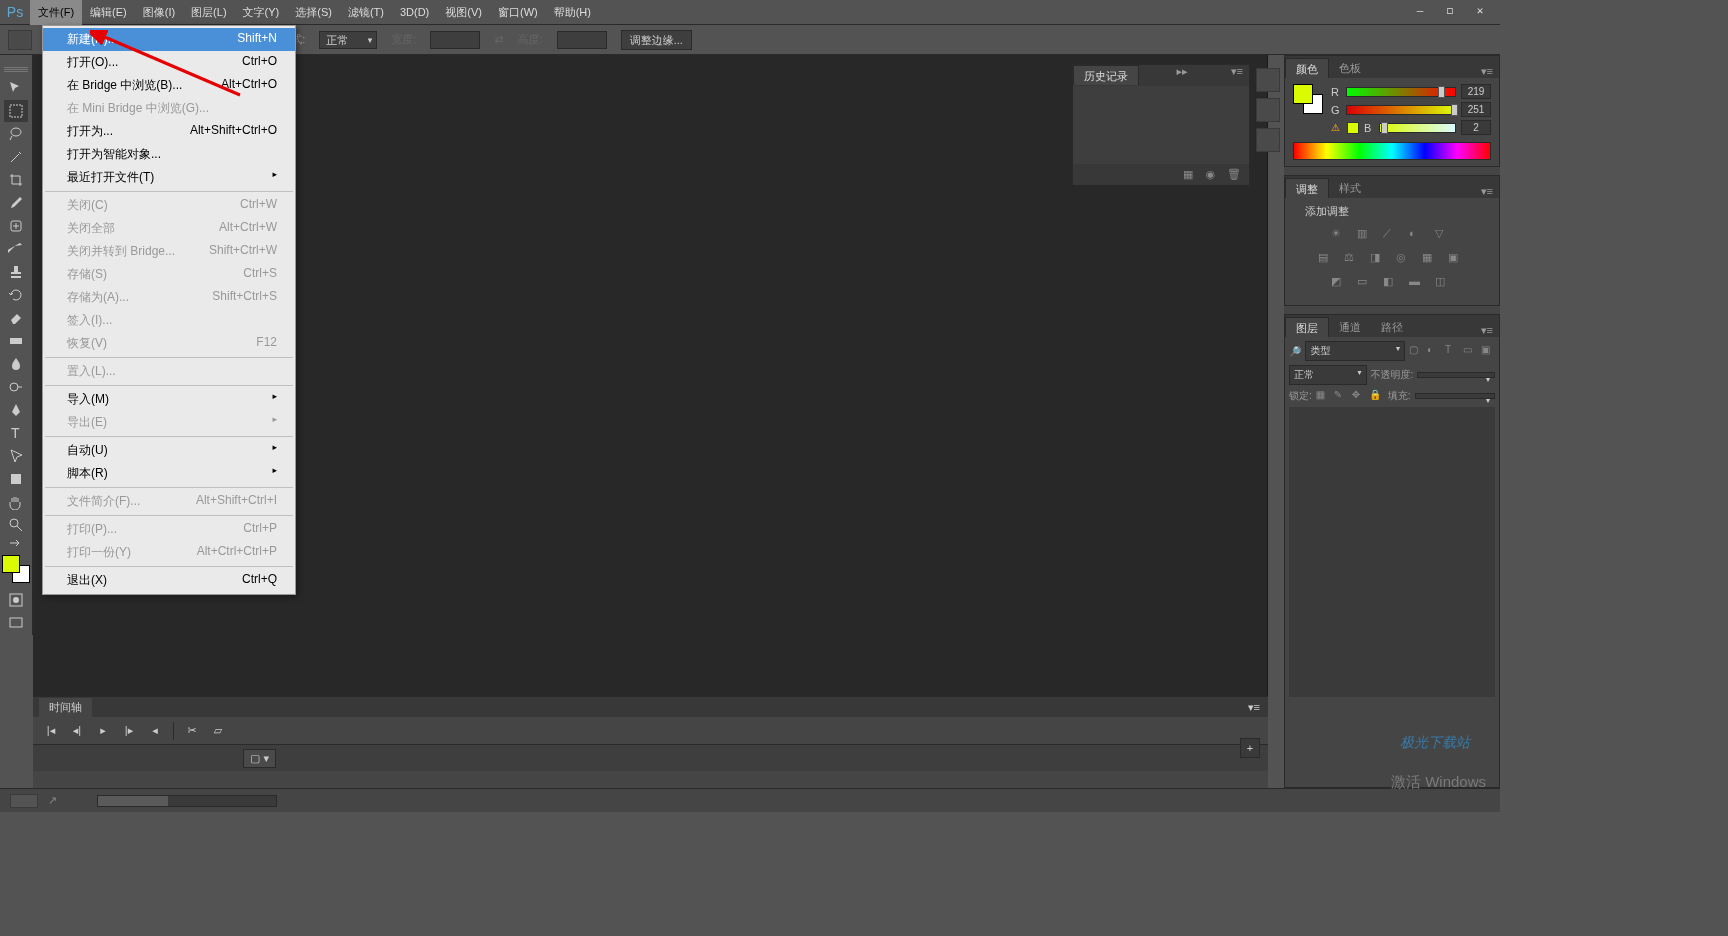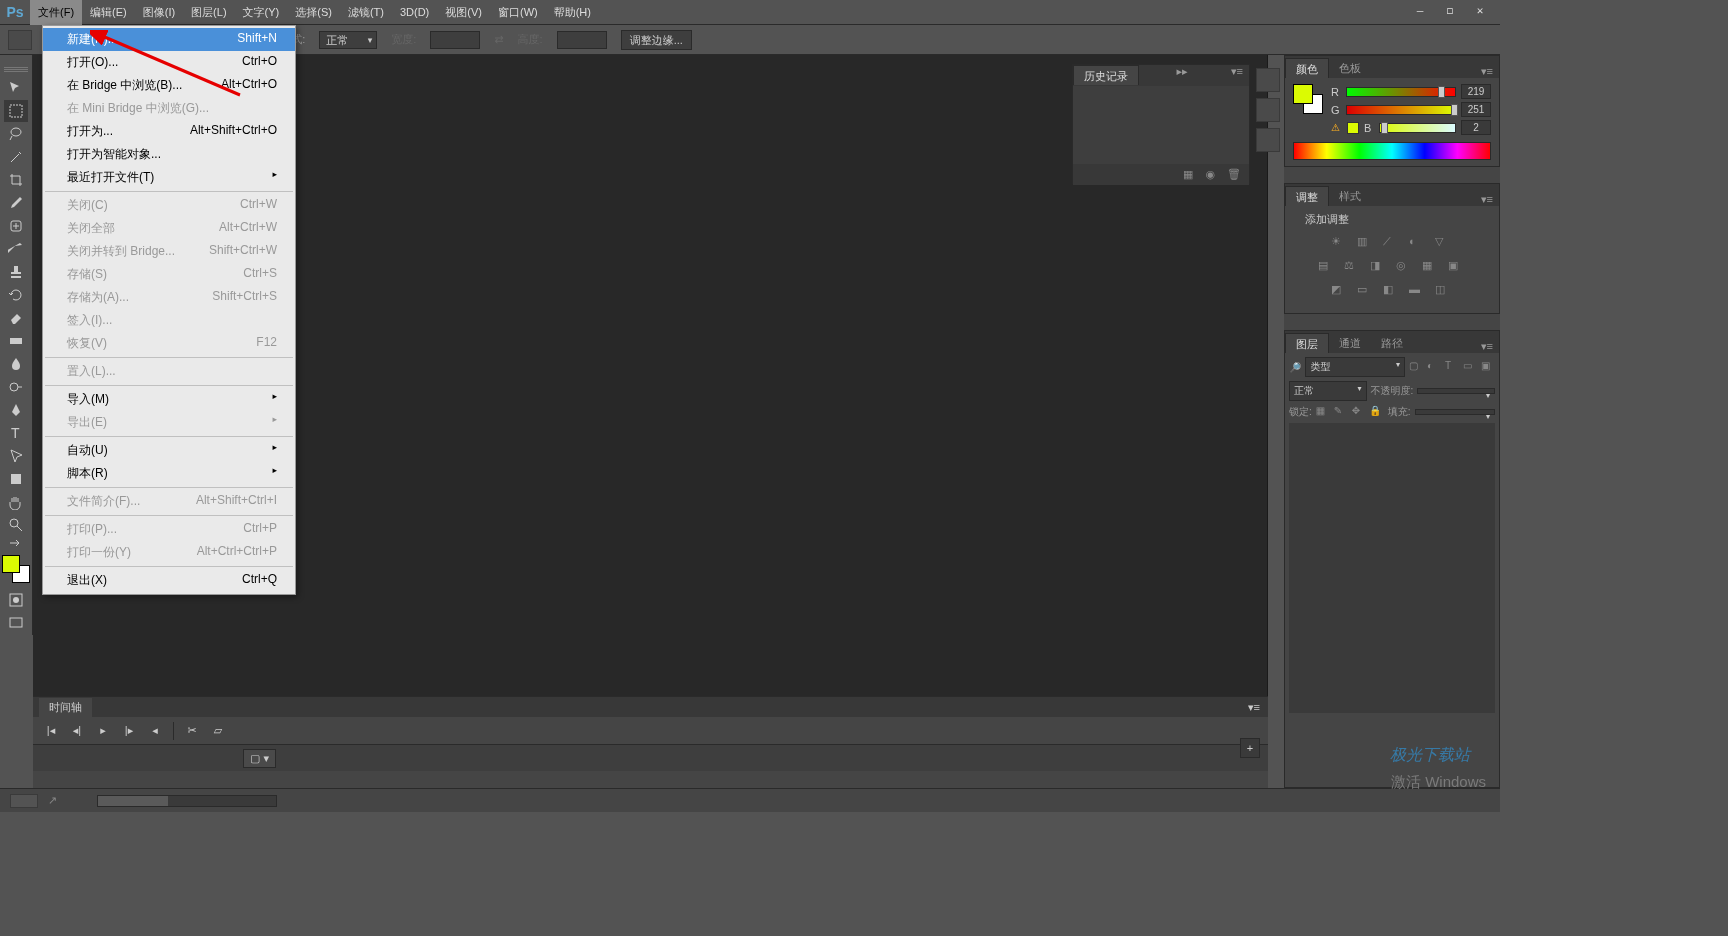--- a/index.html
+++ b/index.html
@@ -1,19 +1,19 @@
 <!DOCTYPE html>
 <html><head>
 <meta charset="utf-8">
 <style>
 * { margin: 0; padding: 0; box-sizing: border-box; font-family: "Microsoft YaHei", sans-serif; }
 body { background: #535353; color: #ccc; font-size: 11px; width: 1500px; height: 812px; overflow: hidden; position: relative; }
 
 .menubar { height: 25px; background: #535353; display: flex; align-items: center; border-bottom: 1px solid #2a2a2a; }
-.ps-logo { width: 30px; height: 25px; display: flex; align-items: center; justify-content: center; color: #5fa8d3; font-weight: bold; font-size: 14px; text-align: right; }
+.ps-logo { width: 30px; height: 25px; display: flex; align-items: center; justify-content: center; color: #5fa8d3; font-weight: normal; font-size: 14px; text-align: right; }
 .menu-item { padding: 0 8px; height: 25px; line-height: 25px; cursor: pointer; color: #ddd; }
 .menu-item.active { background: #8a8a8a; color: #000; }
 .window-controls { margin-left: auto; display: flex; gap: 14px; padding-right: 12px; }
 .win-btn { width: 16px; height: 16px; color: #ddd; cursor: pointer; font-family: monospace; text-align: center; }
 
 .options-bar { height: 30px; background: #535353; display: flex; align-items: center; padding: 0 8px; gap: 14px; border-bottom: 1px solid #2a2a2a; color: #999; position: relative; z-index: 1; }
 .opt-icon { width: 24px; height: 20px; border: 1px solid #3a3a3a; background: #4a4a4a; }
 .opt-group { display: flex; gap: 2px; }
 .opt-marquee { width: 18px; height: 16px; border: 1px dashed #888; }
 .opt-label { color: #999; }
@@ -35,21 +35,21 @@
 .toolbox { position: absolute; left: 0; top: 55px; width: 33px; background: #535353; border-right: 1px solid #2a2a2a; padding-top: 12px; }
 .tb-grip { height: 6px; margin: 0 4px 4px; background: repeating-linear-gradient(#777,#777 1px,#535353 1px,#535353 2px);}
 .tool { width: 24px; height: 22px; margin: 0 auto 1px; display: flex; align-items: center; justify-content: center; color: #ccc; cursor: pointer; position: relative; }
 .tool svg { width: 16px; height: 16px; }
 .fg-bg { position: relative; width: 28px; height: 28px; margin: 6px auto; }
 .fg-swatch { position: absolute; width: 18px; height: 18px; background: #dbfb02; border: 1px solid #000; left: 0; top: 0; z-index: 2; }
 .bg-swatch { position: absolute; width: 18px; height: 18px; background: #fff; border: 1px solid #000; right: 0; bottom: 0; }
 
 .canvas-area { position: absolute; left: 33px; top: 55px; right: 232px; bottom: 24px; background: #282828; border-right: 1px solid #1a1a1a; }
 
-.panels-right { position: absolute; right: 0; top: 55px; width: 216px; bottom: 24px; background: #454545; display: flex; flex-direction: column; gap: 16px; }
+.panels-right { position: absolute; right: 0; top: 55px; width: 216px; bottom: 24px; background: #454545; display: flex; flex-direction: column; gap: 8px; }
 .mid-strip { position: absolute; right: 216px; top: 60px; width: 32px; display: flex; flex-direction: column; gap: 6px; align-items: center; padding-top: 8px;}
 .strip-btn { width: 24px; height: 24px; background: #4a4a4a; border: 1px solid #3a3a3a; }
 
 .panel { background: #454545; border: 1px solid #2a2a2a; }
 .panel-tabs { display: flex; background: #383838; height: 22px; align-items: flex-end; }
 .tab { padding: 3px 10px; font-size: 11px; background: #383838; color: #999; height: 20px; cursor: pointer; }
 .tab.active { background: #454545; color: #ddd; border-top: 1px solid #2a2a2a; border-left: 1px solid #2a2a2a; border-right: 1px solid #2a2a2a; }
 .tab-menu { margin-left: auto; padding: 0 6px; color: #999; cursor: pointer; }
 
 .color-panel-body { padding: 6px 8px; }
@@ -96,21 +96,21 @@
 .tl-divider { width: 1px; height: 18px; background: #2a2a2a; }
 .tl-plus { position: absolute; right: 8px; bottom: 30px; width: 20px; height: 20px; background: #3a3a3a; border: 1px solid #2a2a2a; text-align: center; line-height: 18px; cursor: pointer;}
 .tl-close { margin-left: auto; padding-right: 8px;}
 
 .statusbar { position: absolute; left: 0; right: 0; bottom: 0; height: 24px; background: #454545; border-top: 1px solid #2a2a2a; display: flex; align-items: center; padding: 0 10px; gap: 10px; }
 .sb-seg { width: 28px; height: 14px; background: #535353; border: 1px solid #3a3a3a;}
 .sb-scroll { flex: 1; height: 12px; background: #3a3a3a; border: 1px solid #2a2a2a; margin: 0 30px; position: relative; max-width: 180px;}
 .sb-thumb { position: absolute; left: 0; top: 0; width: 70px; height: 10px; background: #5a5a5a;}
 
 .watermark { position: absolute; right: 14px; bottom: 20px; color: #7a7a7a; font-size: 15px; }
-.logo-wm { position: absolute; right: 30px; bottom: 46px; color: #3090d0; font-size: 16px; font-style: italic; opacity: 0.7;}
+.logo-wm { position: absolute; right: 30px; bottom: 60px; color: #3090d0; font-size: 14px; font-style: italic; opacity: 0.7;}
 </style>
 </head>
 <body>
 
 <div class="menubar">
   <div class="ps-logo">Ps</div>
   <div id="menu-items" style="display: flex;">
       <div class="menu-item active">文件(F)</div>
       <div class="menu-item">编辑(E)</div>
       <div class="menu-item">图像(I)</div>

